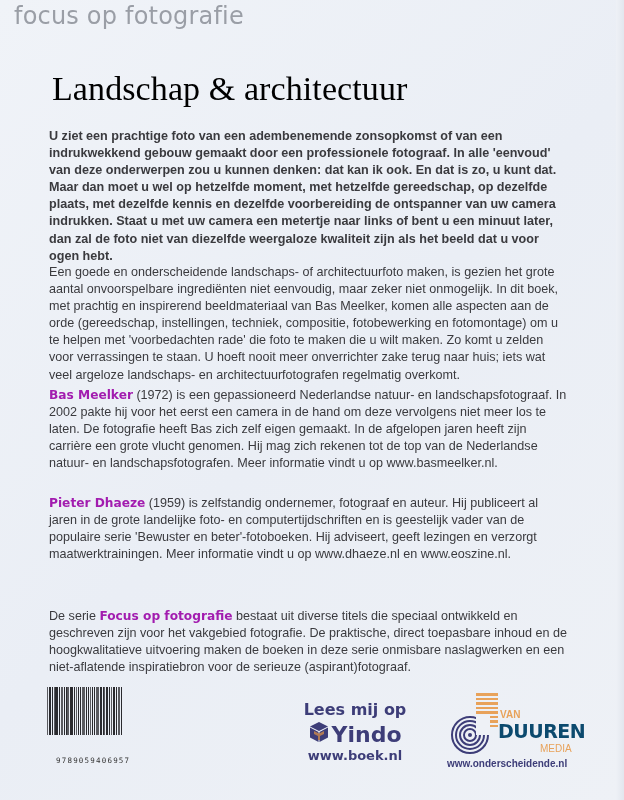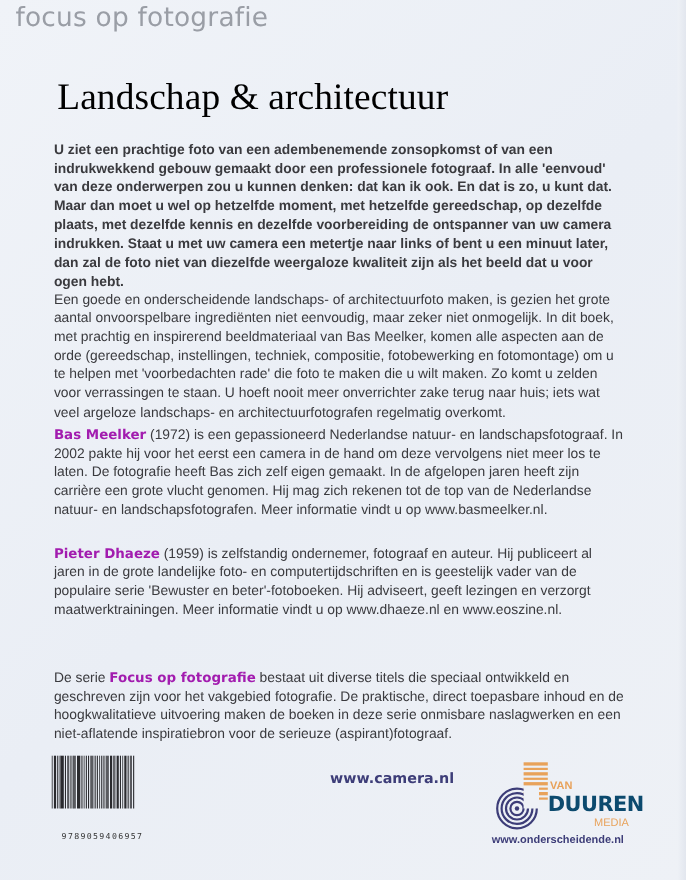--- a/index.html
+++ b/index.html
@@ -111,21 +111,34 @@
     <div class="bar" style="width: 1px; opacity: 1;"></div>
     <div class="bar" style="width: 1px; opacity: 0.75;"></div>
     <div class="bar" style="width: 3px; opacity: 1;"></div>
     <div class="bar" style="width: 1px; opacity: 1;"></div>
     <div class="bar" style="width: 2px; opacity: 0.75;"></div>
     <div class="bar" style="width: 1px; opacity: 1;"></div>
   </div>
 <div class="isbn">9789059406957</div>
 
 <div class="yindo">
-  <div class="url">www.camera.nl</div>
+  <div class="lees">Lees mij op</div>
+  <div class="brand">
+    <span>
+      <svg width="20" height="22" viewBox="0 0 20 22">
+        <polygon points="10,1 19,5.5 10,10 1,5.5" fill="#3d3d78"></polygon>
+        <polygon points="1,6.5 9.5,11 9.5,21 1,16.5" fill="#3d3d78"></polygon>
+        <polygon points="19,6.5 10.5,11 10.5,21 19,16.5" fill="#3d3d78"></polygon>
+        <polygon points="5,10 10,12.5 15,10 15,13 10,15.5 5,13" fill="#b07a55"></polygon>
+        <rect x="9" y="13" width="2" height="6" fill="#b07a55"></rect>
+      </svg>
+    </span>
+    <span class="brand-name">Yindo</span>
+  </div>
+  <div class="url">www.boek.nl</div>
 </div>
 
 <div class="vd">
   <div class="stripes">
     <div></div>
       <div></div>
       <div></div>
       <div></div>
       <div></div>
       <div></div>

